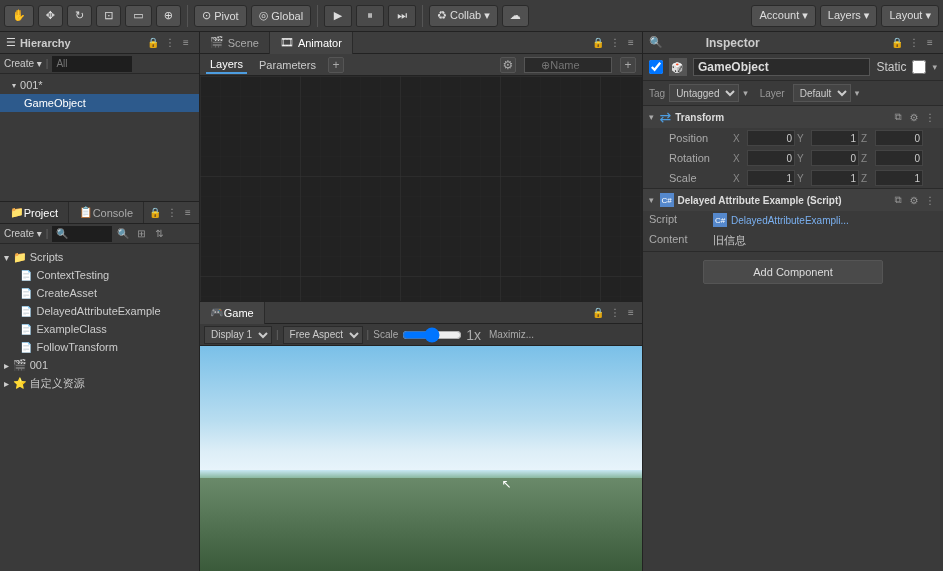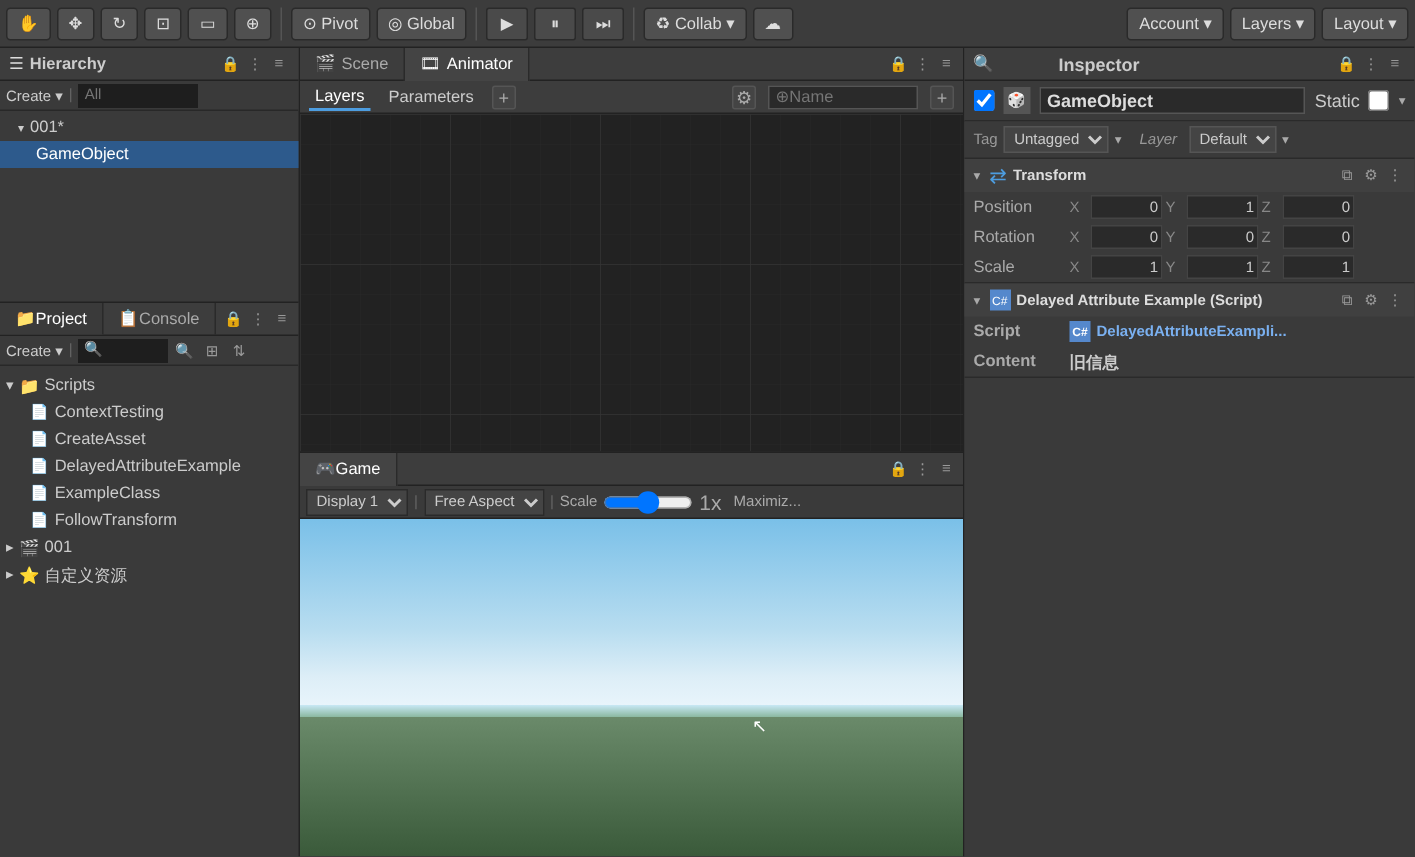--- a/index.html
+++ b/index.html
@@ -257,23 +257,23 @@
       cursor: pointer; color: #aaa;
       border: 1px solid #555; border-radius: 2px;
       background: #444;
       font-size: 12px;
     }
     .name-input {
       background: #2a2a2a;
       border: 1px solid #555;
       color: #ccc;
       font-size: 11px;
-      padding: 1px 4px;
+      padding: 1px 16px;
       height: 16px;
-      width: 100px;
+      width: 88px;
     }
 
     
     .animator-grid {
       flex: 1;
       background: #1e1e1e;
       position: relative;
       overflow: hidden;
     }
 
@@ -446,20 +446,21 @@
     .component-expand { font-size: 9px; color: #aaa; margin-right: 2px; }
     .component-name { font-size: 10px; font-weight: bold; color: #ddd; flex: 1; }
     .component-actions { display: flex; gap: 2px; }
 
     .transform-row {
       display: flex;
       align-items: center;
       padding: 2px 6px;
       height: 20px;
       gap: 4px;
+      margin-left: 20px;
     }
     .transform-label {
       width: 60px;
       font-size: 11px;
       color: #aaa;
     }
     .transform-field {
       display: flex;
       align-items: center;
       gap: 2px;
@@ -477,25 +478,24 @@
       font-size: 10px;
       width: 48px;
       height: 16px;
       padding: 0 2px;
       text-align: right;
     }
 
     
     .script-row {
       display: flex;
-      align-items: center;
+      align-items: flex-start;
       padding: 2px 6px;
       height: 20px;
       gap: 4px;
-      font-weight: bold;
     }
     .script-label {
       width: 60px;
       font-size: 11px;
       color: #aaa;
     }
     .script-value {
       flex: 1;
       display: flex;
       align-items: center;
@@ -784,21 +784,21 @@
       <input type="checkbox" class="static-checkbox" style="">
       <span style="font-size:9px;color:#aaa;">▾</span>
     </div>
 
     <div class="tag-row">
       <span class="tag-label">Tag</span>
       <select class="tag-select">
         <option>Untagged</option>
       </select>
       <span style="font-size:9px;color:#aaa;">▾</span>
-      <span style="margin-left:8px;font-style:italic;" class="tag-label">Layer</span>
+      <span style="margin-left:8px;" class="tag-label">Layer</span>
       <select class="tag-select" style="margin-left:4px;">
         <option>Default</option>
       </select>
       <span style="font-size:9px;color:#aaa;">▾</span>
     </div>
 
     <div class="component-section">
       <div class="component-header">
         <span class="component-expand">▾</span>
         <span style="color:#4d9de0;font-size:14px;">⇄</span>
@@ -868,14 +868,17 @@
       </div>
 
       <div class="script-row">
         <span class="script-label">Content</span>
         <div class="script-value">
           <span style="font-size:11px;color:#ccc;">旧信息</span>
         </div>
       </div>
     </div>
 
+    <button class="add-component-btn">
+      <span>Add Component</span>
+    </button>
   </div>
 </div>
 
 </body></html>

